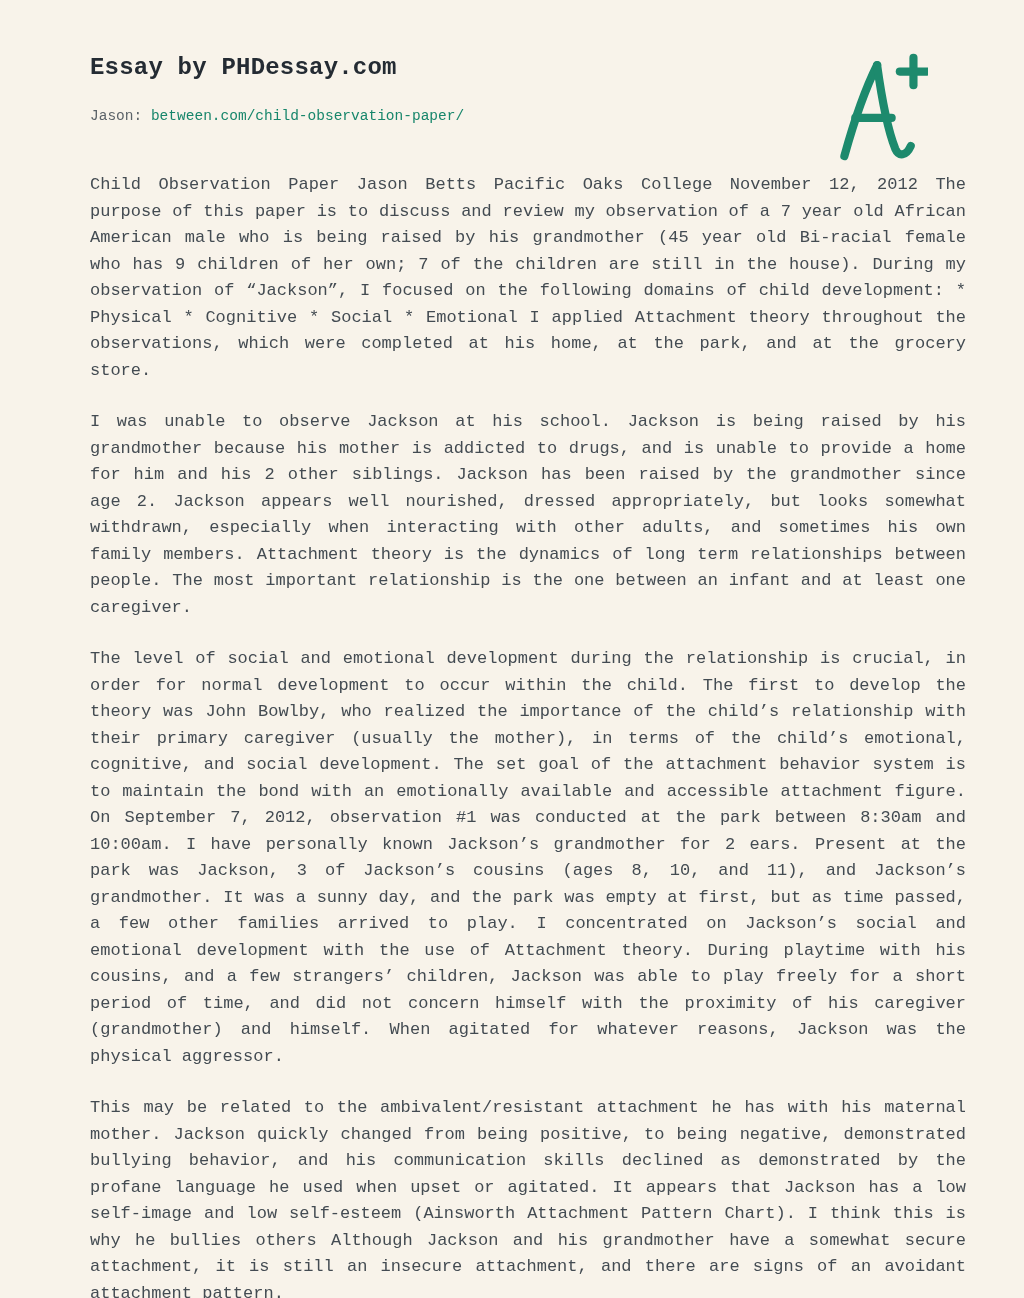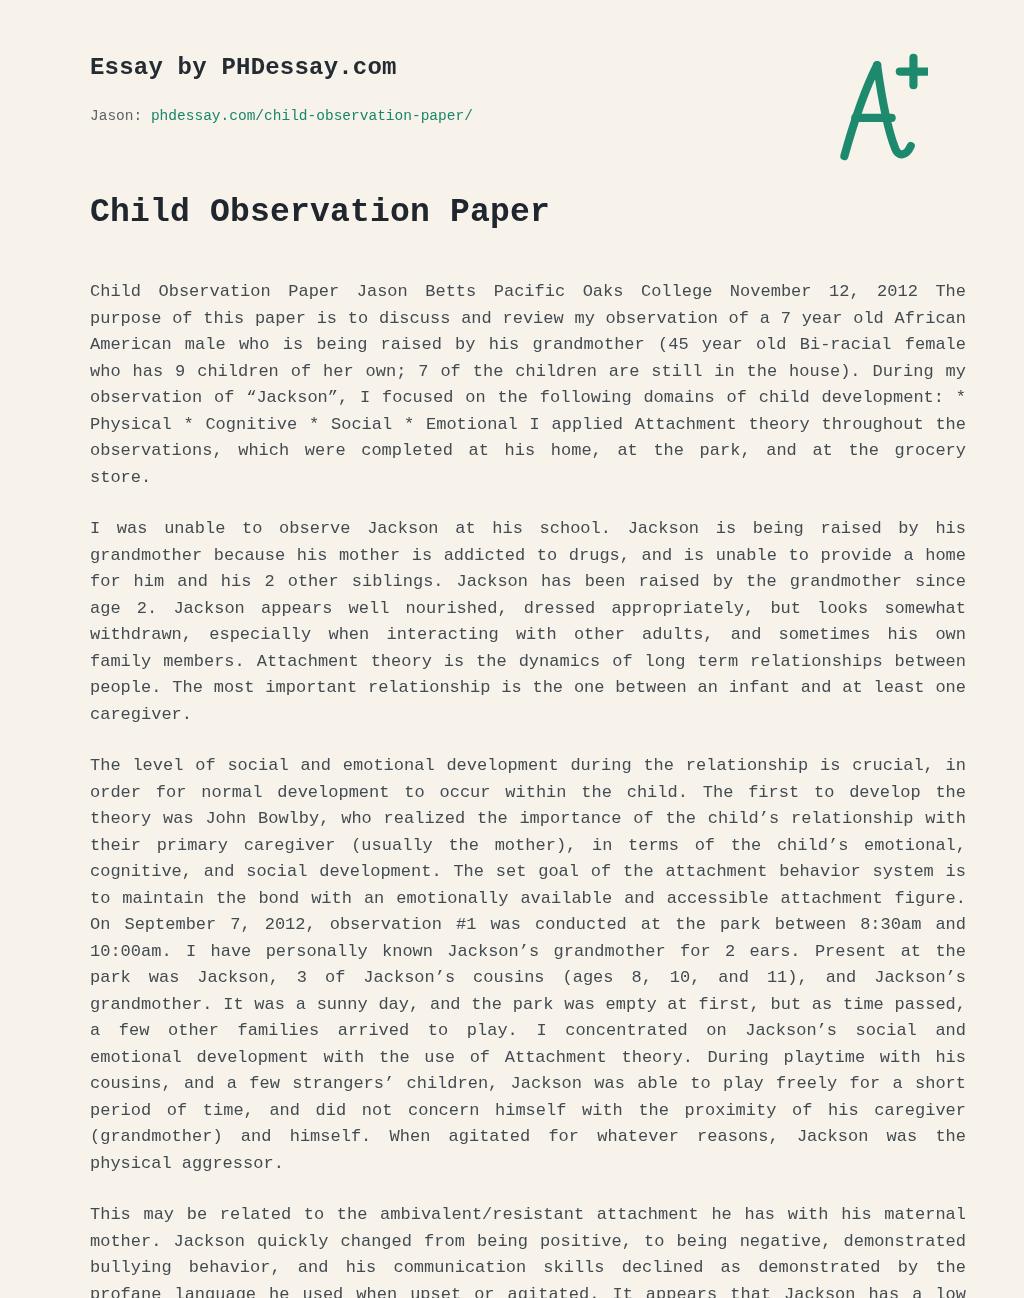--- a/index.html
+++ b/index.html
@@ -60,42 +60,41 @@
 </style>
 </head>
 <body>
 
 <div class="page">
 
   <div class="header">
     <div class="header-title">Essay by PHDessay.com</div>
 
     <div class="source-line">
-      <span>Jason: </span><a class="source-link">phdessay.com/child-observation-paper/</a>
+      <span>Jason: </span><a class="source-link">between.com/child-observation-paper/</a>
     </div>
 
     <div class="logo">
       <svg width="100" height="114" viewBox="0 0 110 124" fill="none" xmlns="http://www.w3.org/2000/svg">
         <g stroke="#1d8a6d" stroke-width="9" stroke-linecap="round" fill="none">
 
           <path d="M 18 116 C 28 80, 40 44, 54 16"></path>
 
           <path d="M 54 16 C 59 52, 66 88, 74 108 C 78 117, 86 116, 91 105"></path>
 
           <path d="M 30 74 L 70 74"></path>
 
           <path d="M 94 8 L 94 38"></path>
 
           <path d="M 79 23 L 109 23"></path>
         </g>
       </svg>
     </div>
   </div>
 
-  <h1 class="article-title">Child Observation Paper</h1>
 
   <div class="body-copy">
     <p>Child Observation Paper Jason Betts Pacific Oaks College November 12, 2012 The purpose of this paper is to discuss and review my observation of a 7 year old African American male who is being raised by his grandmother (45 year old Bi-racial female who has 9 children of her own; 7 of the children are still in the house). During my observation of “Jackson”, I focused on the following domains of child development: * Physical * Cognitive * Social * Emotional I applied Attachment theory throughout the observations, which were completed at his home, at the park, and at the grocery store.</p>
     <p>I was unable to observe Jackson at his school. Jackson is being raised by his grandmother because his mother is addicted to drugs, and is unable to provide a home for him and his 2 other siblings. Jackson has been raised by the grandmother since age 2. Jackson appears well nourished, dressed appropriately, but looks somewhat withdrawn, especially when interacting with other adults, and sometimes his own family members. Attachment theory is the dynamics of long term relationships between people. The most important relationship is the one between an infant and at least one caregiver.</p>
     <p>The level of social and emotional development during the relationship is crucial, in order for normal development to occur within the child. The first to develop the theory was John Bowlby, who realized the importance of the child’s relationship with their primary caregiver (usually the mother), in terms of the child’s emotional, cognitive, and social development. The set goal of the attachment behavior system is to maintain the bond with an emotionally available and accessible attachment figure. On September 7, 2012, observation #1 was conducted at the park between 8:30am and 10:00am. I have personally known Jackson’s grandmother for 2 ears. Present at the park was Jackson, 3 of Jackson’s cousins (ages 8, 10, and 11), and Jackson’s grandmother. It was a sunny day, and the park was empty at first, but as time passed, a few other families arrived to play. I concentrated on Jackson’s social and emotional development with the use of Attachment theory. During playtime with his cousins, and a few strangers’ children, Jackson was able to play freely for a short period of time, and did not concern himself with the proximity of his caregiver (grandmother) and himself. When agitated for whatever reasons, Jackson was the physical aggressor.</p>
     <p>This may be related to the ambivalent/resistant attachment he has with his maternal mother. Jackson quickly changed from being positive, to being negative, demonstrated bullying behavior, and his communication skills declined as demonstrated by the profane language he used when upset or agitated. It appears that Jackson has a low self-image and low self-esteem (Ainsworth Attachment Pattern Chart). I think this is why he bullies others Although Jackson and his grandmother have a somewhat secure attachment, it is still an insecure attachment, and there are signs of an avoidant attachment pattern.</p>
   </div>
 
 </div>
 

